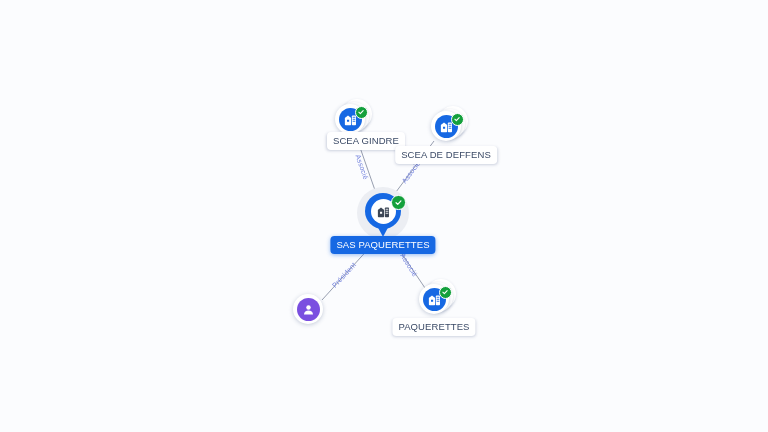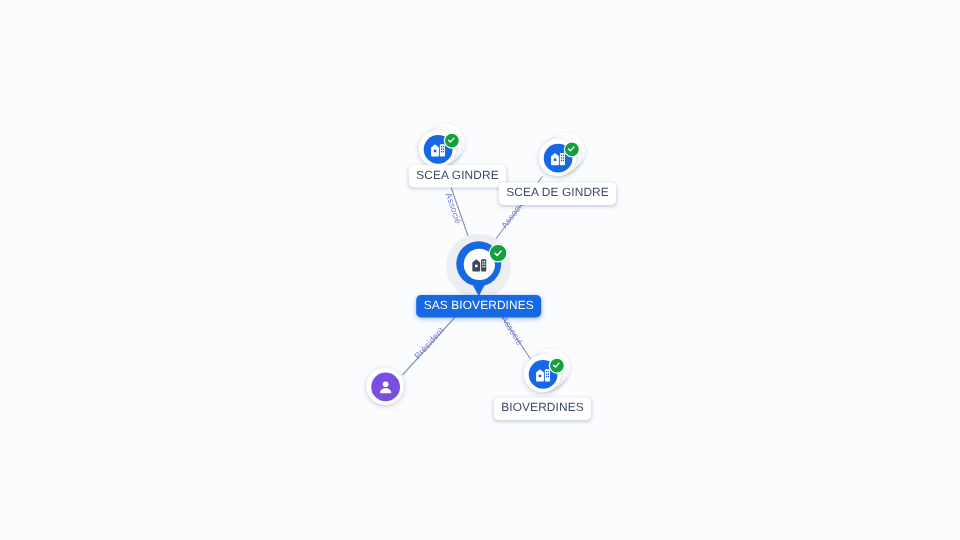--- a/index.html
+++ b/index.html
@@ -191,21 +191,21 @@
               <rect x="6.4" y="12.4" width="3.4" height="3.2" fill="#1668e3"></rect>
             </svg>
           </div>
         </div>
         <div class="check-badge" style="width: 11px; height: 11px; left: 4.5px; top: -13.5px; background: rgb(20, 160, 60);">
           <svg width="8" height="8" viewBox="0 0 24 24">
             <path d="M5.5 12.6 L10 17 L18.5 7.6" stroke="#ffffff" stroke-width="3.2" fill="none" stroke-linecap="round" stroke-linejoin="round"></path>
           </svg>
         </div>
       </div>
-      <div class="node-label" style="left: 446px; top: 146px; color: rgb(59, 74, 102);">SCEA DE GINDRE</div>
+      <div class="node-label" style="left: 446px; top: 146px; color: rgb(59, 74, 102);">SCEA DE DEFFENS</div>
       <div class="node" style="left: 434px; top: 299px;">
         <div class="stack" style="width: 30px; height: 30px; left: -8px; top: -20px; z-index: 1;"></div>
         <div class="stack" style="width: 30px; height: 30px; left: -11px; top: -17.5px; z-index: 2;"></div>
         <div class="disc" style="width: 30px; height: 30px; left: -15px; top: -15px; z-index: 3;">
           <div class="inner-circle" style="width: 23px; height: 23px; left: 3.5px; top: 3.5px; background: rgb(22, 104, 227);">
             <svg width="15" height="15" viewBox="0 0 24 24">
               <rect x="3" y="9" width="10" height="12" rx="1.2" fill="#ffffff"></rect>
               <path d="M3 9.6 L8 5.4 L13 9.6 Z" fill="#ffffff"></path>
               <rect x="14.2" y="5.5" width="6.6" height="15.5" rx="1.2" fill="#ffffff"></rect>
               <rect x="15.6" y="7.6" width="1.6" height="1.8" fill="#1668e3"></rect>
@@ -217,21 +217,21 @@
               <rect x="6.4" y="12.4" width="3.4" height="3.2" fill="#1668e3"></rect>
             </svg>
           </div>
         </div>
         <div class="check-badge" style="width: 11px; height: 11px; left: 4.5px; top: -13.5px; background: rgb(20, 160, 60);">
           <svg width="8" height="8" viewBox="0 0 24 24">
             <path d="M5.5 12.6 L10 17 L18.5 7.6" stroke="#ffffff" stroke-width="3.2" fill="none" stroke-linecap="round" stroke-linejoin="round"></path>
           </svg>
         </div>
       </div>
-      <div class="node-label" style="left: 434px; top: 318px; color: rgb(59, 74, 102);">BIOVERDINES</div>
+      <div class="node-label" style="left: 434px; top: 318px; color: rgb(59, 74, 102);">PAQUERETTES</div>
       <div class="node" style="left: 308px; top: 309px;">
         <div class="disc" style="width: 30px; height: 30px; left: -15px; top: -15px; z-index: 3;">
           <div class="inner-circle" style="width: 23px; height: 23px; left: 3.5px; top: 3.5px; background: rgb(122, 79, 224);">
             <svg width="15" height="15" viewBox="0 0 24 24">
               <circle cx="12" cy="8.6" r="3.6" fill="#ffffff"></circle>
               <path d="M4.8 20c0-4.1 3.3-6.4 7.2-6.4s7.2 2.3 7.2 6.4z" fill="#ffffff"></path>
             </svg>
           </div>
         </div>
       </div>
@@ -252,16 +252,16 @@
             <rect x="18" y="14" width="1.6" height="1.8" fill="#ffffff"></rect>
             <rect x="6.4" y="12.4" width="3.4" height="3.2" fill="#ffffff"></rect>
           </svg>
         </div>
         <div class="check-badge" style="width: 12.5px; height: 12.5px; left: 8px; top: -18px; background: rgb(20, 160, 60);">
           <svg width="9" height="9" viewBox="0 0 24 24">
             <path d="M5.5 12.6 L10 17 L18.5 7.6" stroke="#ffffff" stroke-width="3.2" fill="none" stroke-linecap="round" stroke-linejoin="round"></path>
           </svg>
         </div>
       </div>
-      <div class="node-label selected" style="left: 383px; top: 236px; background: rgb(22, 104, 227);">SAS BIOVERDINES</div>
+      <div class="node-label selected" style="left: 383px; top: 236px; background: rgb(22, 104, 227);">SAS PAQUERETTES</div>
     </div>
 
 </div>
 
 </body></html>

